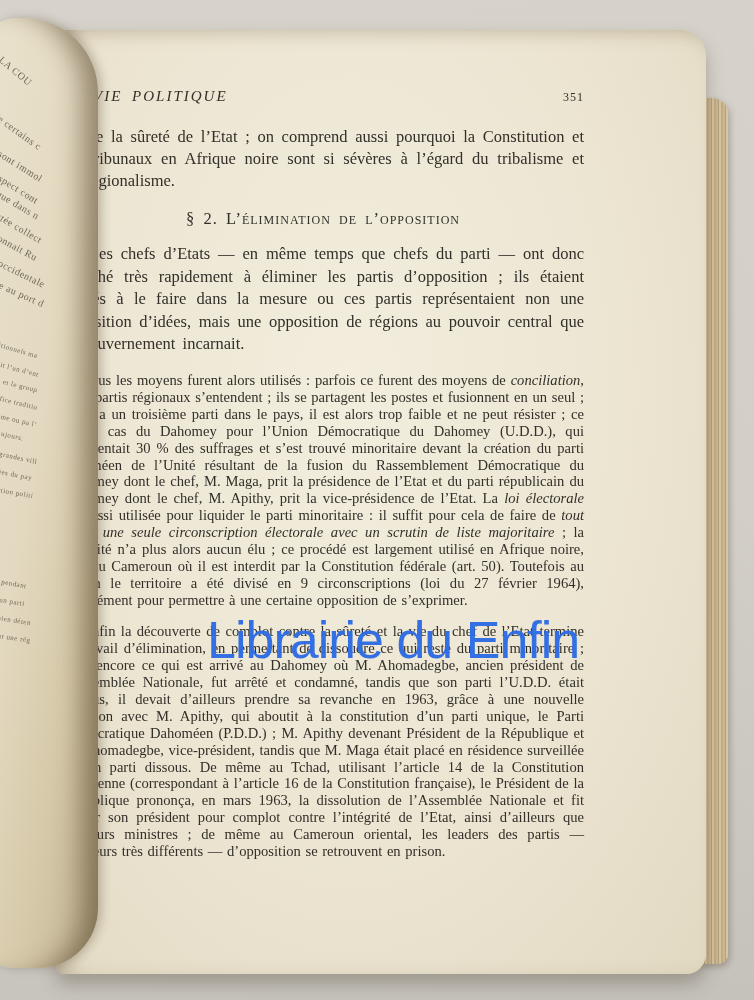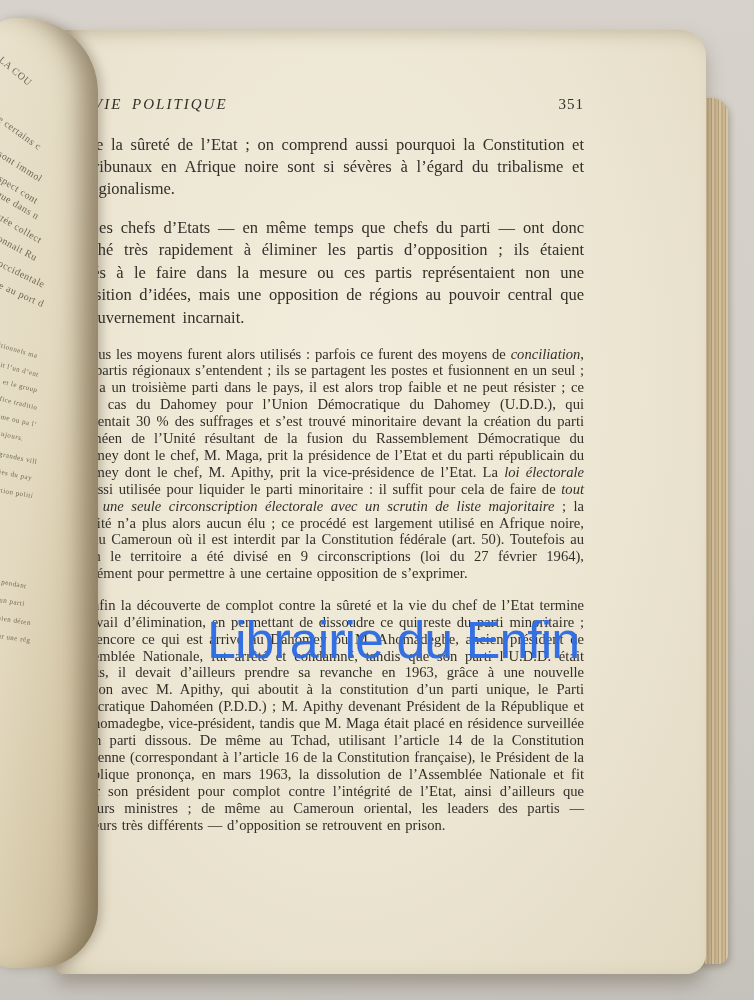--- a/index.html
+++ b/index.html
@@ -36,21 +36,21 @@
   }
   .text-block{
     position:absolute;left:6px;top:58px;width:522px;color:#322f29;
   }
   .running-head{
     display:flex;justify-content:space-between;align-items:baseline;
   }
   .running-title{
     font-style:italic;font-size:15px;letter-spacing:2px;word-spacing:4px;
   }
-  .folio{font-size:15px;letter-spacing:1px;margin-top:8px;}
+  .folio{font-size:12px;letter-spacing:1px;}
   .para{ text-align:justify; }
   .para-intro{
     margin-top:21px;font-size:16.5px;line-height:22px;word-spacing:3px;
   }
   .section-heading{
     margin-top:17px;text-align:center;font-size:16.5px;letter-spacing:1px;word-spacing:3px;
   }
   .section-heading .sc{font-variant:small-caps;}
   .para-lead{
     margin-top:14px;font-size:16.5px;line-height:22.5px;text-indent:27px;word-spacing:3px;
@@ -75,20 +75,24 @@
 <div class="page">
   <div class="text-block">
 
     <div class="running-head">
       <span class="running-title">LA VIE POLITIQUE</span>
       <span class="folio">351</span>
     </div>
 
     <p class="para para-intro"><span>contre la sûreté de l’Etat ; on comprend aussi pourquoi la Constitution et les tribunaux en Afrique noire sont si sévères à l’égard du tribalisme et du régionalisme.</span></p>
 
+    <div class="section-heading">
+      <span>§ 2.</span>
+      <span class="sc">L’élimination de l’opposition</span>
+    </div>
 
     <p class="para para-lead"><span>Les chefs d’Etats — en même temps que chefs du parti — ont donc cherché très rapidement à éliminer les partis d’opposition ; ils étaient fondés à le faire dans la mesure ou ces partis représentaient non une opposition d’idées, mais une opposition de régions au pouvoir central que le gouvernement incarnait.</span></p>
 
     <p class="para para-small para-small-first"><span>Tous les moyens furent alors utilisés : parfois ce furent des moyens de </span><em>conciliation</em><span>, deux partis régionaux s’entendent ; ils se partagent les postes et fusionnent en un seul ; s’il y a un troisième parti dans le pays, il est alors trop faible et ne peut résister ; ce fut le cas du Dahomey pour l’Union Démocratique du Dahomey (U.D.D.), qui représentait 30 % des suffrages et s’est trouvé minoritaire devant la création du parti dahoméen de l’Unité résultant de la fusion du Rassemblement Démocratique du Dahomey dont le chef, M. Maga, prit la présidence de l’Etat et du parti républicain du Dahomey dont le chef, M. Apithy, prit la vice-présidence de l’Etat. La </span><em>loi électorale</em><span> est aussi utilisée pour liquider le parti minoritaire : il suffit pour cela de faire de </span><em>tout l’Etat une seule circonscription électorale avec un scrutin de liste majoritaire</em><span> ; la minorité n’a plus alors aucun élu ; ce procédé est largement utilisé en Afrique noire, sauf au Cameroun où il est interdit par la Constitution fédérale (art. 50). Toutefois au Gabon le territoire a été divisé en 9 circonscriptions (loi du 27 février 1964), précisément pour permettre à une certaine opposition de s’exprimer.</span></p>
 
     <p class="para para-small"><span>Enfin la découverte de complot contre la sûreté et la vie du chef de l’Etat termine ce travail d’élimination, en permettant de dissoudre ce qui reste du parti minoritaire ; c’est encore ce qui est arrivé au Dahomey où M. Ahomadegbe, ancien président de l’Assemblée Nationale, fut arrêté et condamné, tandis que son parti l’U.D.D. était dissous, il devait d’ailleurs prendre sa revanche en 1963, grâce à une nouvelle coalition avec M. Apithy, qui aboutit à la constitution d’un parti unique, le Parti Démocratique Dahoméen (P.D.D.) ; M. Apithy devenant Président de la République et M. Ahomadegbe, vice-président, tandis que M. Maga était placé en résidence surveillée et son parti dissous. De même au Tchad, utilisant l’article 14 de la Constitution tchadienne (correspondant à l’article 16 de la Constitution française), le Président de la République prononça, en mars 1963, la dissolution de l’Assemblée Nationale et fit arrêter son président pour complot contre l’intégrité de l’Etat, ainsi d’ailleurs que plusieurs ministres ; de même au Cameroun oriental, les leaders des partis — d’ailleurs très différents — d’opposition se retrouvent en prison.</span></p>
 
   </div>
 </div>
 

